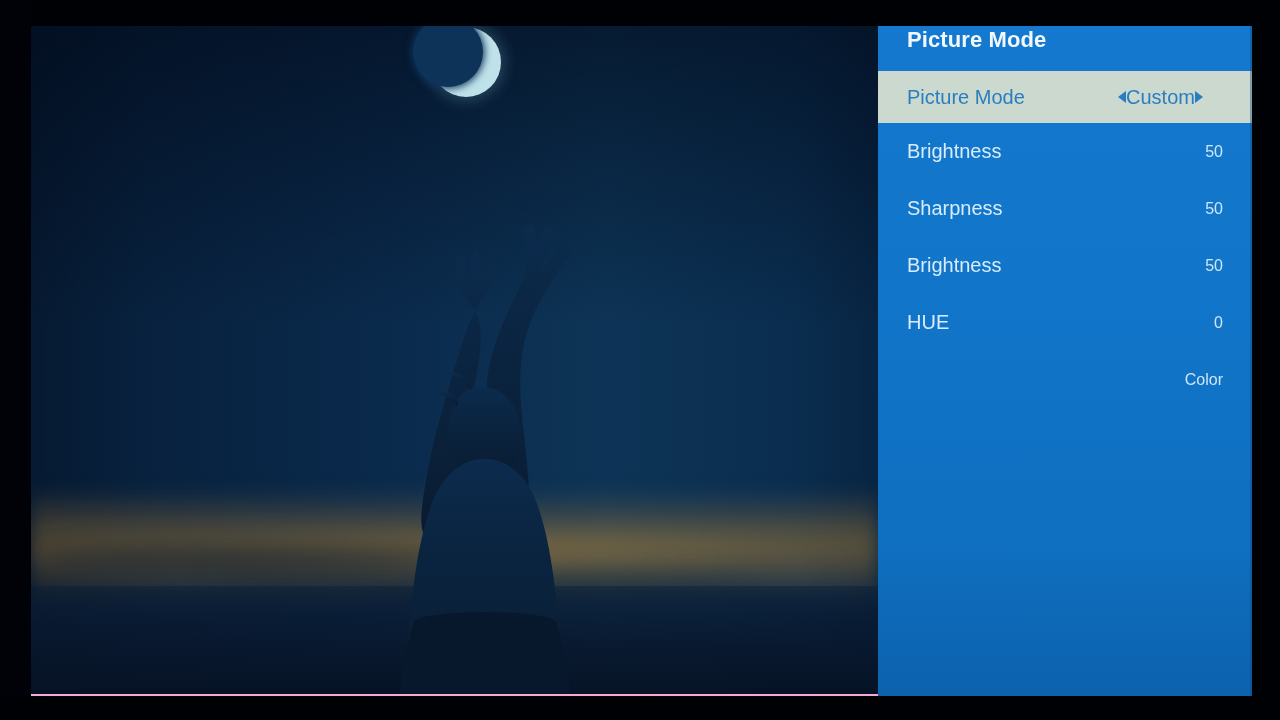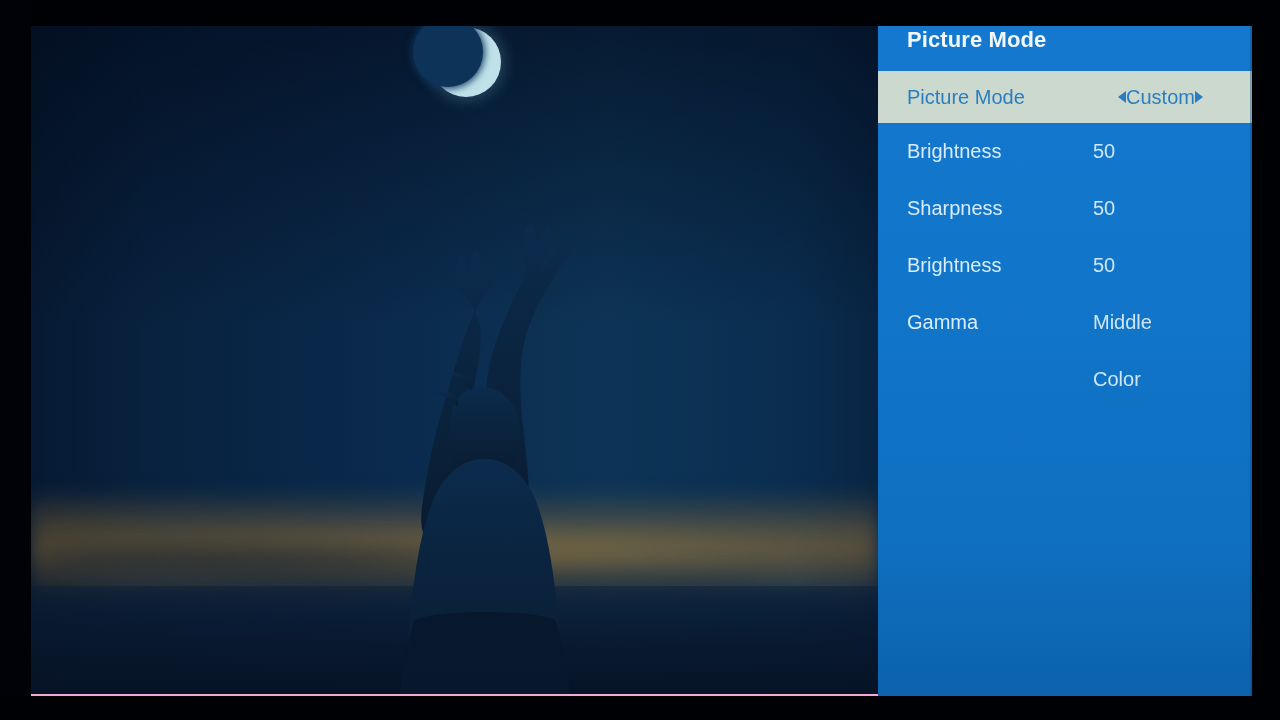--- a/index.html
+++ b/index.html
@@ -197,23 +197,23 @@
   }
   .osd-row .label {
     color: #d8ecfb;
     font-size: 20px;
     flex: 0 0 auto;
   }
   .osd-row .value {
     position: absolute;
     left: 215px;
     width: 130px;
-    text-align: left;
+    text-align: right;
     color: #cfe6f7;
-    font-size: 20px;
+    font-size: 16px;
   }
   .osd-row.selected {
     background: #ccd9cf;
     height: 52px;
   }
   .osd-row.selected .label {
     color: #2a7ec0;
   }
   .osd-row.selected .value-wrap {
     position: absolute;
@@ -408,26 +408,26 @@
     <div class="osd-row">
       <span class="label">Sharpness</span>
       <span class="value">50</span>
     </div>
 
     <div class="osd-row">
       <span class="label">Brightness</span>
       <span class="value">50</span>
     </div>
 
-
-
     <div class="osd-row">
-      <span class="label">Gamma</span>
-      <span class="value">Middle</span>
-    </div>
+      <span class="label">HUE</span>
+      <span class="value">0</span>
+    </div>
+
+
 
     <div class="osd-row">
       <span class="value">Color</span>
     </div>
 
   </div>
 
   <div class="panel-glow"></div>
 
   <div class="bezel-top"></div>

